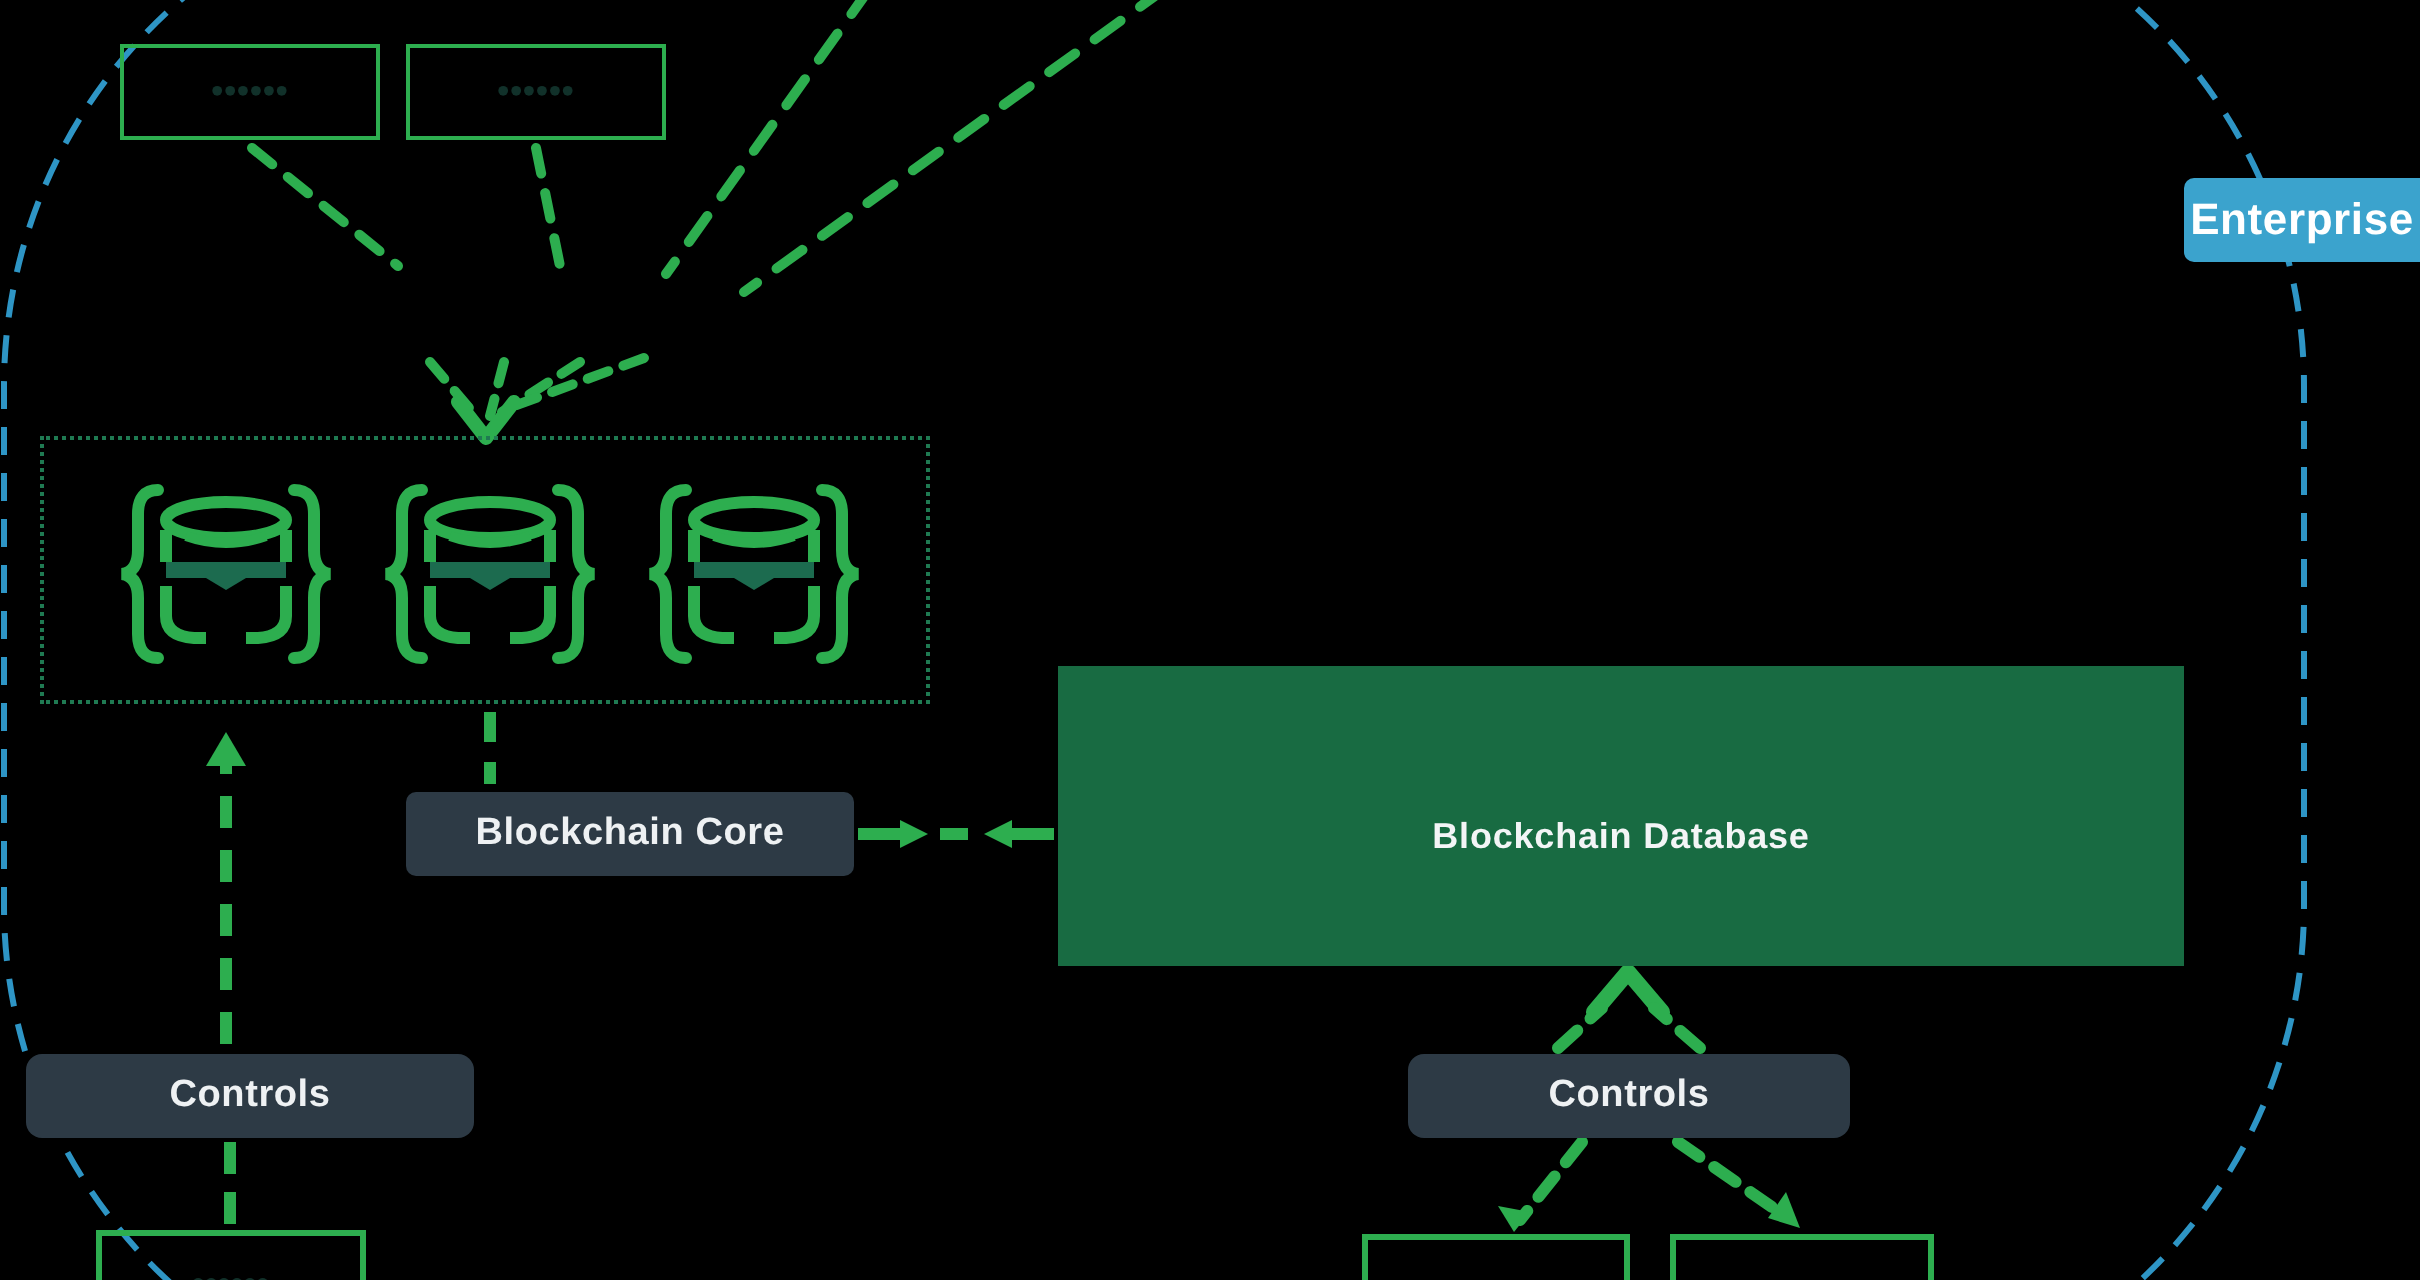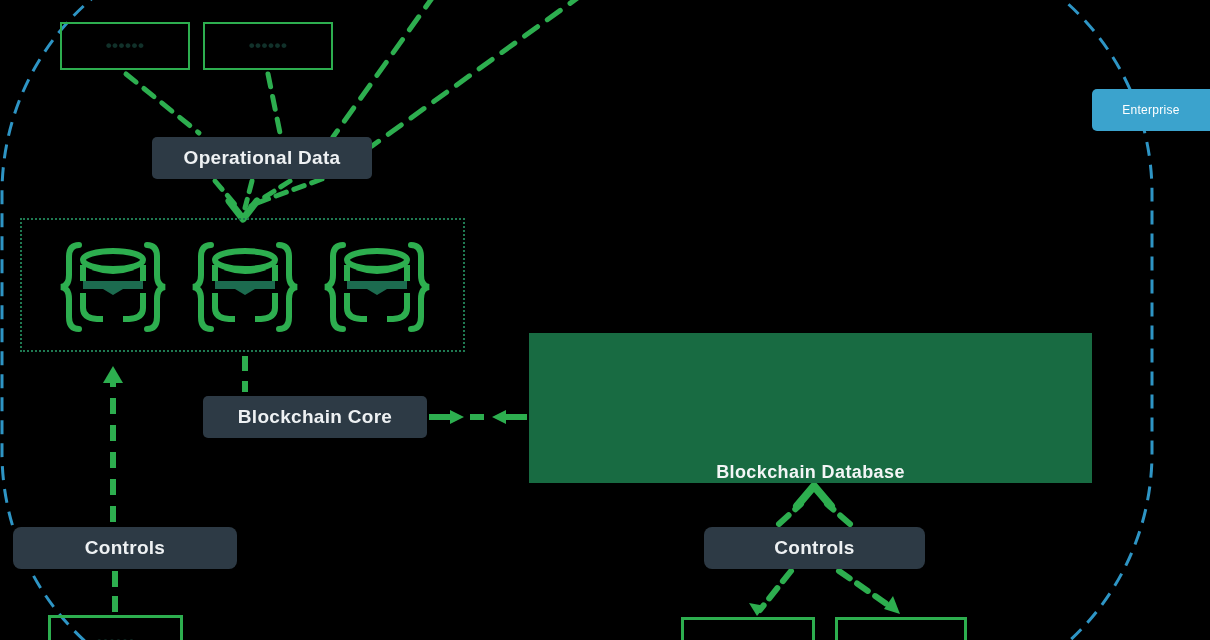--- a/index.html
+++ b/index.html
@@ -10,32 +10,32 @@
   #connectors{position:absolute;left:0;top:0;z-index:1;}
   .node{position:absolute;z-index:2;display:flex;align-items:center;justify-content:center;box-sizing:border-box;}
   .outline-box{
     border:2px solid #2dae4f;color:#11312a;font-weight:bold;font-size:17px;letter-spacing:.5px;
   }
   .outline-box.thick{border-width:3px;align-items:flex-start;padding-top:14px;}
   .pill{
     background:#2d3a45;border-radius:5px;color:#eef1f3;font-weight:bold;font-size:19px;letter-spacing:.3px;
   }
   .bcdb-outer{
-    background:#186b42;flex-direction:column;justify-content:flex-end;
+    background:#186b42;flex-direction:column;justify-content:center;
   }
   .bcdb-title{color:#f3f5f6;font-weight:bold;font-size:18px;margin-top:20px;letter-spacing:.4px;}
   .core-box{
     position:absolute;left:42px;top:59px;width:484px;height:76px;background:#29a84a;
     border:2px solid #0c3822;box-sizing:border-box;display:flex;align-items:center;justify-content:center;
   }
   .core-label{color:#ffffff;font-weight:bold;font-size:18px;letter-spacing:.4px;}
   .core-icon{position:absolute;left:22px;top:6px;}
   .dotted-rect{border:2px dotted #1f7a52;}
   .enterprise{
-    background:#3ba3cd;border-radius:5px 0 0 5px;color:#ffffff;font-weight:normal;font-size:12px;letter-spacing:.3px;
+    background:#3ba3cd;border-radius:5px 0 0 5px;color:#ffffff;font-weight:bold;font-size:22px;letter-spacing:.3px;
   }
 </style>
 </head>
 <body>
 
 <div id="canvas">
 
   <svg id="connectors" width="1210" height="640" viewBox="0 0 1210 640">
     <defs>
       <g id="dbicon">
@@ -97,23 +97,20 @@
     <use href="#dbicon" x="377" y="287"></use>
   </svg>
 
   <div class="node outline-box" style="left:60px;top:22px;width:130px;height:48px;">
     <span>••••••</span>
   </div>
   <div class="node outline-box" style="left:203px;top:22px;width:130px;height:48px;">
     <span>••••••</span>
   </div>
 
-  <div class="node pill" style="left:152px;top:137px;width:220px;height:42px;">
-    <span>Operational Data</span>
-  </div>
 
   <div class="node dotted-rect" style="left:20px;top:218px;width:445px;height:134px;"></div>
 
   <div class="node pill" style="left:203px;top:396px;width:224px;height:42px;">
     <span>Blockchain Core</span>
   </div>
 
   <div class="node bcdb-outer" style="left:529px;top:333px;width:563px;height:150px;">
     <div class="bcdb-title">Blockchain Database</div>
   </div>

